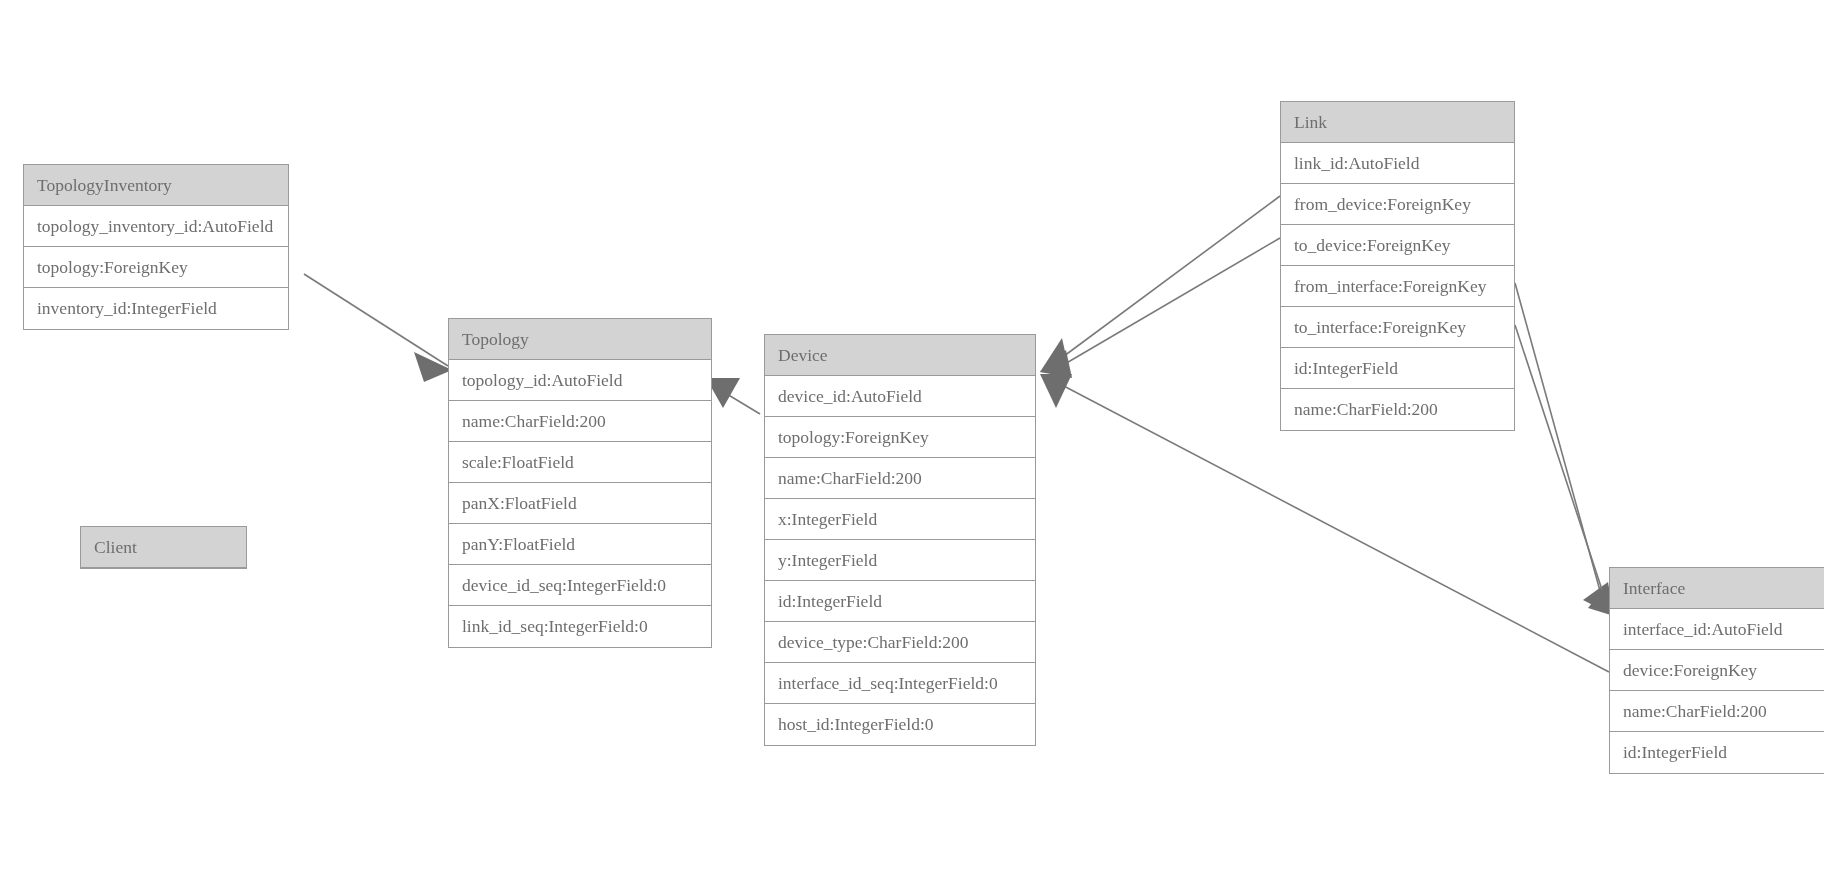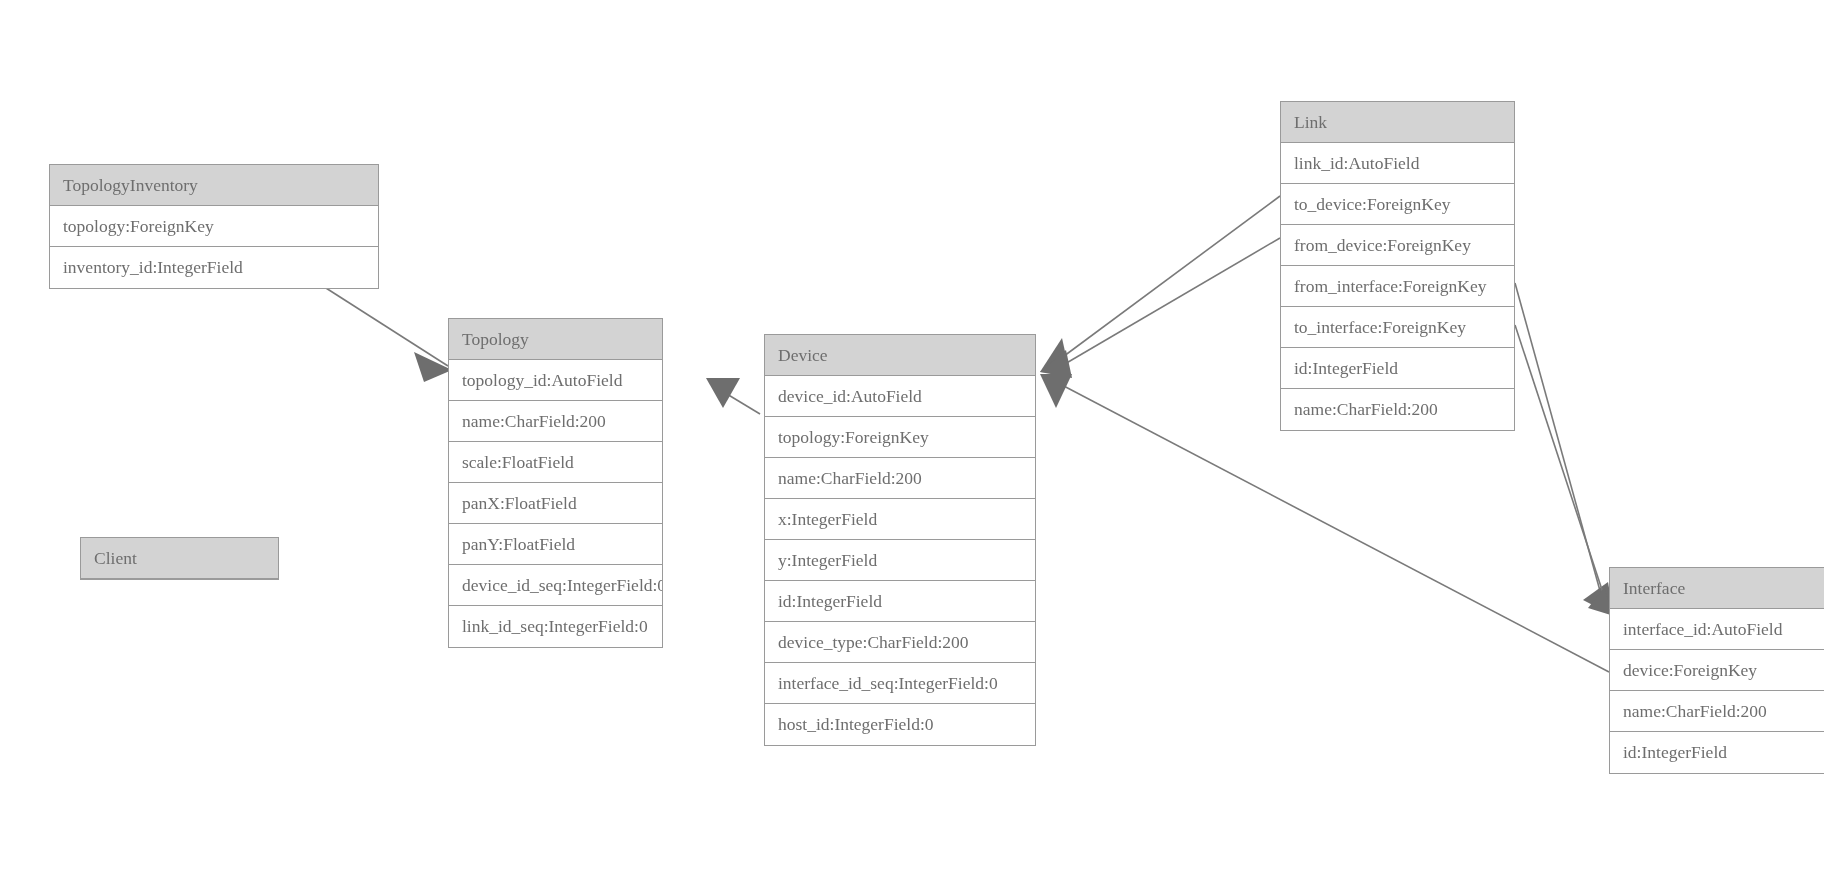--- a/index.html
+++ b/index.html
@@ -97,31 +97,32 @@
       <line x1="1515" y1="283" x2="1602" y2="598" stroke="#7a7a7a" stroke-width="1.6"></line>
       <polygon points="1614,616 1583,600 1608,582" fill="#6e6e6e"></polygon>
     </g>
 
     <g>
       <line x1="1515" y1="325" x2="1606" y2="602" stroke="#7a7a7a" stroke-width="1.6"></line>
       <polygon points="1614,616 1588,608 1604,588" fill="#6e6e6e"></polygon>
     </g>
   </svg>
 
-  <div class="entity" style="left:23px; top:164px; width:330px;margin-left:26px;">
+  <div class="entity" style="left:23px; top:164px; width:266px;">
     <div class="entity-header">TopologyInventory</div>
+    <div class="entity-field">topology_inventory_id:AutoField</div>
     <div class="entity-field">topology:ForeignKey</div>
     <div class="entity-field">inventory_id:IntegerField</div>
   </div>
 
-  <div class="entity" style="left:80px; top:526px; width:199px;margin-top:11px;">
+  <div class="entity" style="left:80px; top:526px; width:167px;">
     <div class="entity-header">Client</div>
   </div>
 
-  <div class="entity" style="left:448px; top:318px; width:215px;">
+  <div class="entity" style="left:448px; top:318px; width:264px;">
     <div class="entity-header">Topology</div>
     <div class="entity-field">topology_id:AutoField</div>
     <div class="entity-field">name:CharField:200</div>
     <div class="entity-field">scale:FloatField</div>
     <div class="entity-field">panX:FloatField</div>
     <div class="entity-field">panY:FloatField</div>
     <div class="entity-field">device_id_seq:IntegerField:0</div>
     <div class="entity-field">link_id_seq:IntegerField:0</div>
   </div>
 
@@ -134,22 +135,22 @@
     <div class="entity-field">y:IntegerField</div>
     <div class="entity-field">id:IntegerField</div>
     <div class="entity-field">device_type:CharField:200</div>
     <div class="entity-field">interface_id_seq:IntegerField:0</div>
     <div class="entity-field">host_id:IntegerField:0</div>
   </div>
 
   <div class="entity" style="left:1280px; top:101px; width:235px;">
     <div class="entity-header">Link</div>
     <div class="entity-field">link_id:AutoField</div>
+    <div class="entity-field">from_device:ForeignKey</div>
     <div class="entity-field">to_device:ForeignKey</div>
-    <div class="entity-field">from_device:ForeignKey</div>
     <div class="entity-field">from_interface:ForeignKey</div>
     <div class="entity-field">to_interface:ForeignKey</div>
     <div class="entity-field">id:IntegerField</div>
     <div class="entity-field">name:CharField:200</div>
   </div>
 
   <div class="entity" style="left:1609px; top:567px; width:219px;">
     <div class="entity-header">Interface</div>
     <div class="entity-field">interface_id:AutoField</div>
     <div class="entity-field">device:ForeignKey</div>

